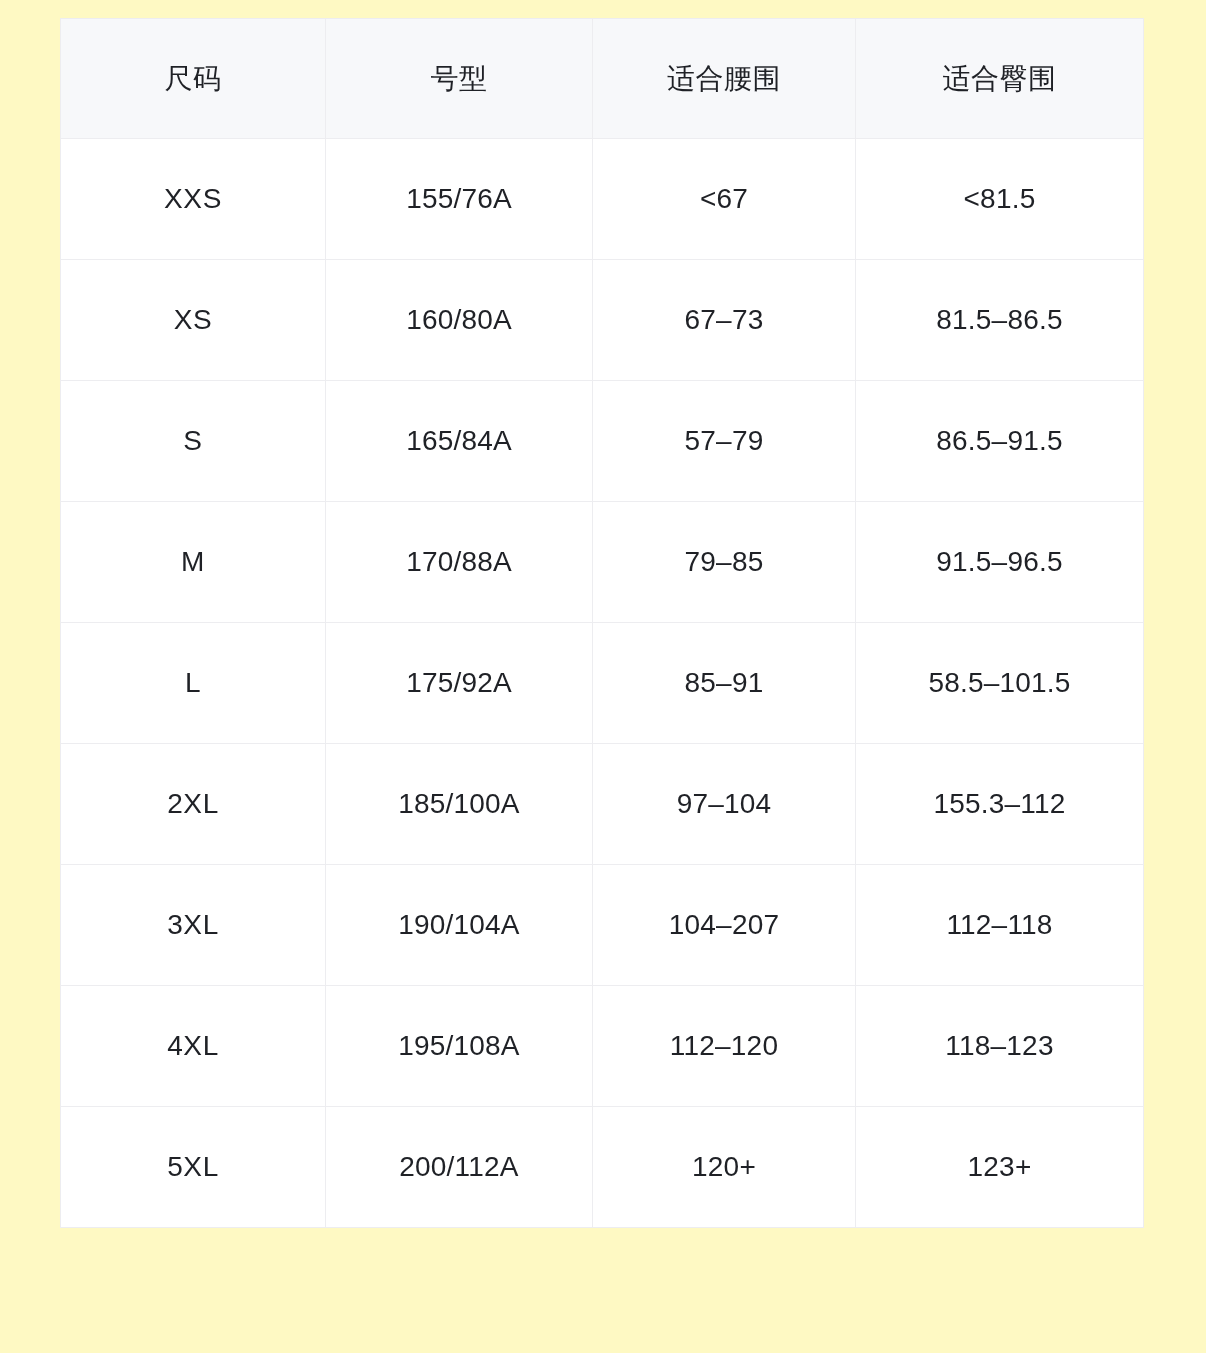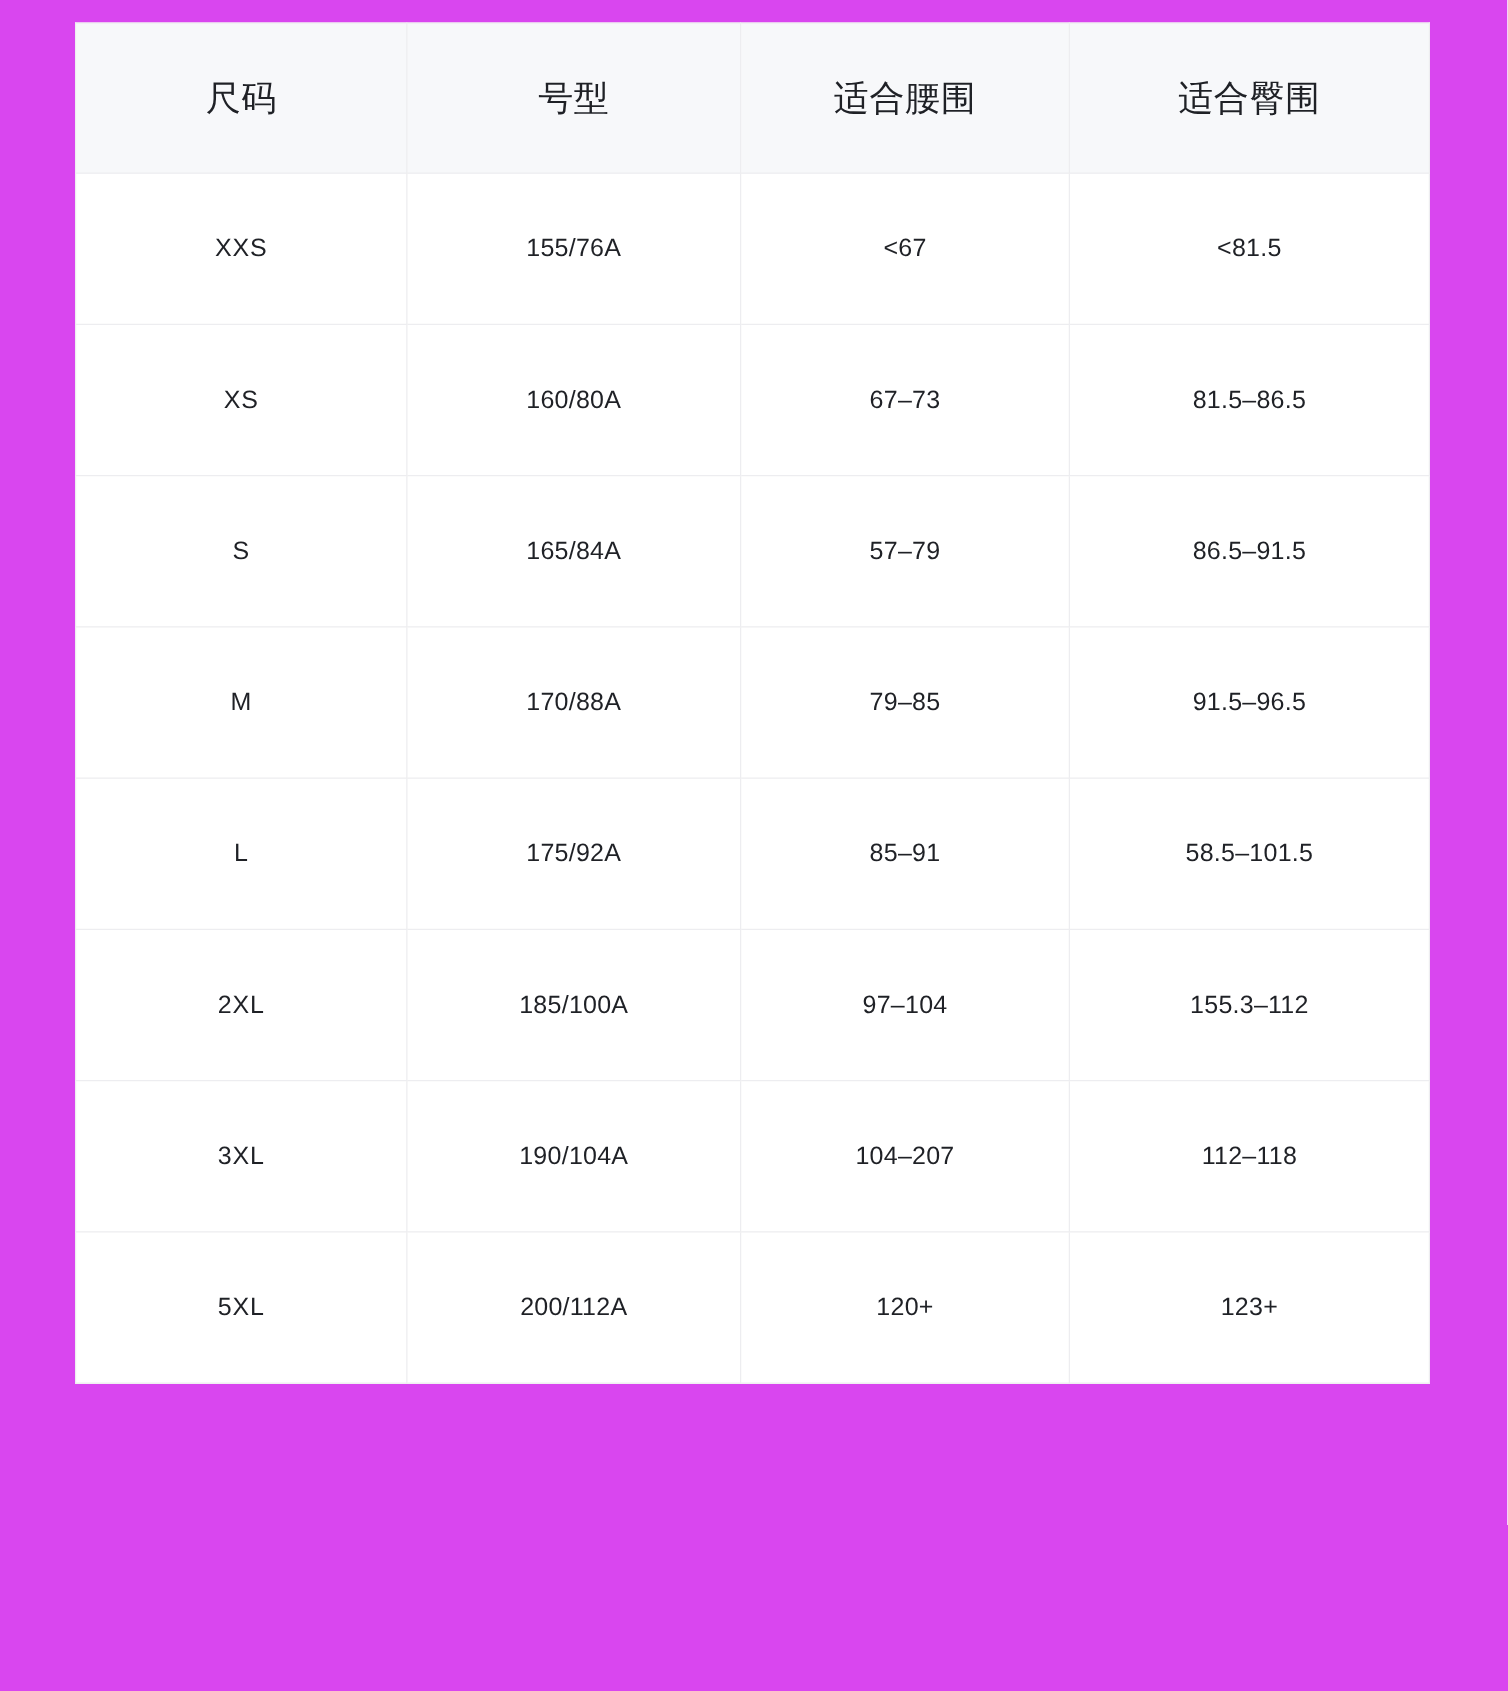--- a/index.html
+++ b/index.html
@@ -12,21 +12,21 @@
     height: 1353px;
     font-family: "Liberation Sans", "DejaVu Sans", sans-serif;
     -webkit-font-smoothing: antialiased;
     overflow: hidden;
   }
 
   .page {
     position: relative;
     width: 1206px;
     height: 1353px;
-    background: #d946ef;
+    background: #fef9c3;
   }
 
   .size-table-wrap {
     position: absolute;
     left: 60px;
     top: 18px;
     width: 1083px;
   }
 
   table.size-table {
@@ -54,21 +54,21 @@
     height: 119px;
     background: #f7f8fa;
     font-size: 28px;
     font-weight: 400;
     letter-spacing: 0.5px;
   }
 
   table.size-table tbody td {
     height: 120px;
     background: #ffffff;
-    font-size: 20px;
+    font-size: 28px;
     font-weight: 400;
     letter-spacing: 0.2px;
   }
 
   table.size-table tbody td.col-size {
     letter-spacing: 0.6px;
   }
 </style>
 </head>
 <body>
@@ -127,20 +127,26 @@
           <td>97–104</td>
           <td>155.3–112</td>
         </tr>
         <tr>
           <td class="col-size">3XL</td>
           <td>190/104A</td>
           <td>104–207</td>
           <td>112–118</td>
         </tr>
         <tr>
+          <td class="col-size">4XL</td>
+          <td>195/108A</td>
+          <td>112–120</td>
+          <td>118–123</td>
+        </tr>
+        <tr>
           <td class="col-size">5XL</td>
           <td>200/112A</td>
           <td>120+</td>
           <td>123+</td>
         </tr>
       </tbody>
     </table>
   </div>
 </div>
 

